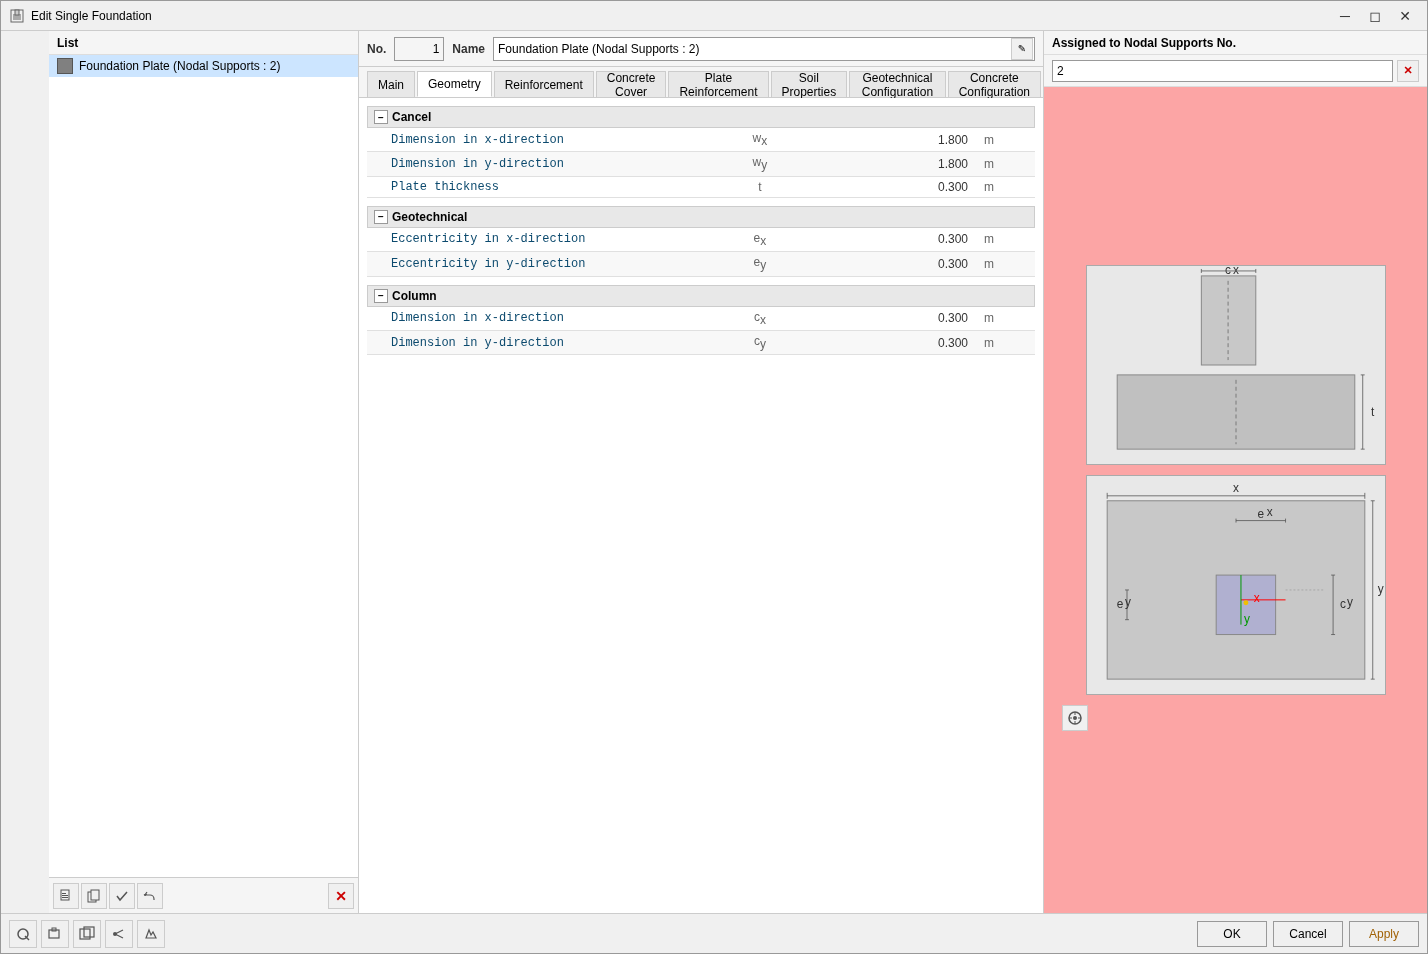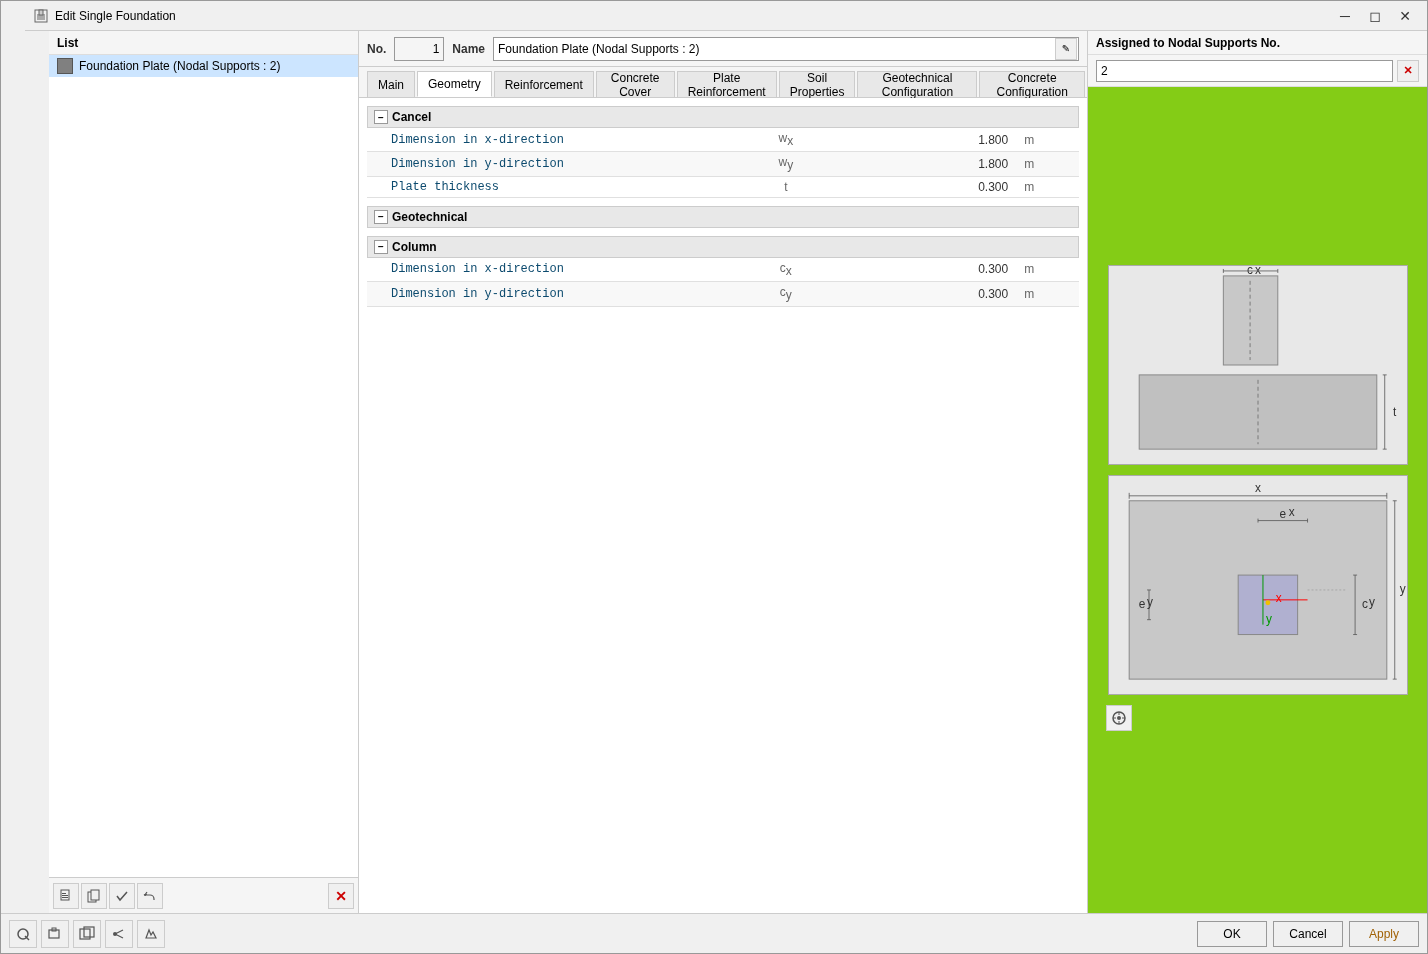--- a/index.html
+++ b/index.html
@@ -1,20 +1,20 @@
 <!DOCTYPE html>
 <html><head>
   <meta charset="utf-8">
   <style>
     * { box-sizing: border-box; margin: 0; padding: 0; font-family: 'Segoe UI', Arial, sans-serif; font-size: 12px; }
     body { background: #f0f0f0; width: 1428px; height: 954px; overflow: hidden; }
     
     .window { width: 1428px; height: 954px; background: #f0f0f0; border: 1px solid #999; display: flex; flex-direction: column; }
     
-    .title-bar { background: #f0f0f0; height: 30px; display: flex; align-items: center; padding: 0 8px; border-bottom: 1px solid #ccc; flex-shrink: 0; margin-left: 24px; }
+    .title-bar { background: #f0f0f0; height: 30px; display: flex; align-items: center; padding: 0 8px; border-bottom: 1px solid #ccc; flex-shrink: 0; }
     .title-bar-icon { width: 16px; height: 16px; margin-right: 6px; }
     .title-bar-title { flex: 1; font-size: 12px; color: #000; }
     .title-bar-controls { display: flex; gap: 2px; }
     .title-btn { width: 28px; height: 22px; background: #f0f0f0; border: none; cursor: pointer; font-size: 14px; display: flex; align-items: center; justify-content: center; color: #333; }
     
     .main-content { display: flex; flex: 1; overflow: hidden; margin-left: 48px; }
     
     .left-panel { width: 310px; border-right: 1px solid #ccc; display: flex; flex-direction: column; background: #fff; flex-shrink: 0; }
     .list-header { padding: 4px 8px; font-weight: 600; font-size: 12px; background: #f5f5f5; border-bottom: 1px solid #ddd; height: 24px; display: flex; align-items: center; }
     .list-items { flex: 1; overflow-y: auto; }
@@ -48,21 +48,21 @@
     .data-table { width: 100%; border-collapse: collapse; }
     .data-table tr { border-bottom: 1px solid #e0e0e0; }
     .data-table tr:nth-child(even) { background: #f8f8f8; }
     .data-table tr:nth-child(odd) { background: #fff; }
     .data-table td { padding: 3px 8px; font-size: 12px; }
     .data-table td:first-child { padding-left: 24px; width: 50%; color: #0c4a6e; font-family: Liberation Mono, monospace; }
     .data-table td:nth-child(2) { width: 60px; color: #666; text-align: center; }
     .data-table td:nth-child(3) { width: 80px; text-align: right; color: #333; }
     .data-table td:nth-child(4) { width: 30px; color: #666; }
     
-    .right-panel { width: 340px; border-left: 1px solid #ccc; background: #84cc16; display: flex; flex-direction: column; flex-shrink: 0; }
+    .right-panel { width: 384px; border-left: 1px solid #ccc; background: #fca5a5; display: flex; flex-direction: column; flex-shrink: 0; }
     .assigned-header { padding: 4px 8px; font-weight: 600; font-size: 12px; background: #f5f5f5; border-bottom: 1px solid #ddd; height: 24px; display: flex; align-items: center; }
     .assigned-field-row { display: flex; align-items: center; padding: 4px 8px; gap: 4px; border-bottom: 1px solid #ddd; background: #f5f5f5; height: 32px; }
     .assigned-input { flex: 1; height: 22px; border: 1px solid #999; padding: 2px 4px; background: white; }
     .assigned-x-btn { width: 22px; height: 22px; background: #f0f0f0; border: 1px solid #ccc; cursor: pointer; display: flex; align-items: center; justify-content: center; font-size: 11px; color: #cc0000; font-weight: bold; }
     
     .diagram-area { flex: 1; display: flex; flex-direction: column; align-items: center; justify-content: center; padding: 10px; gap: 10px; }
     
     .bottom-bar { height: 40px; border-top: 1px solid #ccc; display: flex; align-items: center; justify-content: space-between; padding: 0 8px; background: #f0f0f0; flex-shrink: 0; }
     .bottom-toolbar { display: flex; gap: 4px; }
     .bottom-tool-btn { width: 28px; height: 28px; background: #f0f0f0; border: 1px solid #ccc; cursor: pointer; display: flex; align-items: center; justify-content: center; font-size: 14px; }
@@ -187,20 +187,36 @@
               </tr>
             </tbody>
           </table>
         </div>
 
         <div class="section">
           <div class="section-header">
             <div class="section-toggle">−</div>
             <span class="section-title">Geotechnical</span>
           </div>
+          <table class="data-table">
+            <tbody>
+              <tr>
+                <td>Eccentricity in x-direction</td>
+                <td>e<sub>x</sub></td>
+                <td style="cursor:text;">0.300</td>
+                <td>m</td>
+              </tr>
+              <tr>
+                <td>Eccentricity in y-direction</td>
+                <td>e<sub>y</sub></td>
+                <td style="cursor:text;">0.300</td>
+                <td>m</td>
+              </tr>
+            </tbody>
+          </table>
         </div>
 
         <div class="section">
           <div class="section-header">
             <div class="section-toggle">−</div>
             <span class="section-title">Column</span>
           </div>
           <table class="data-table">
             <tbody>
               <tr>

